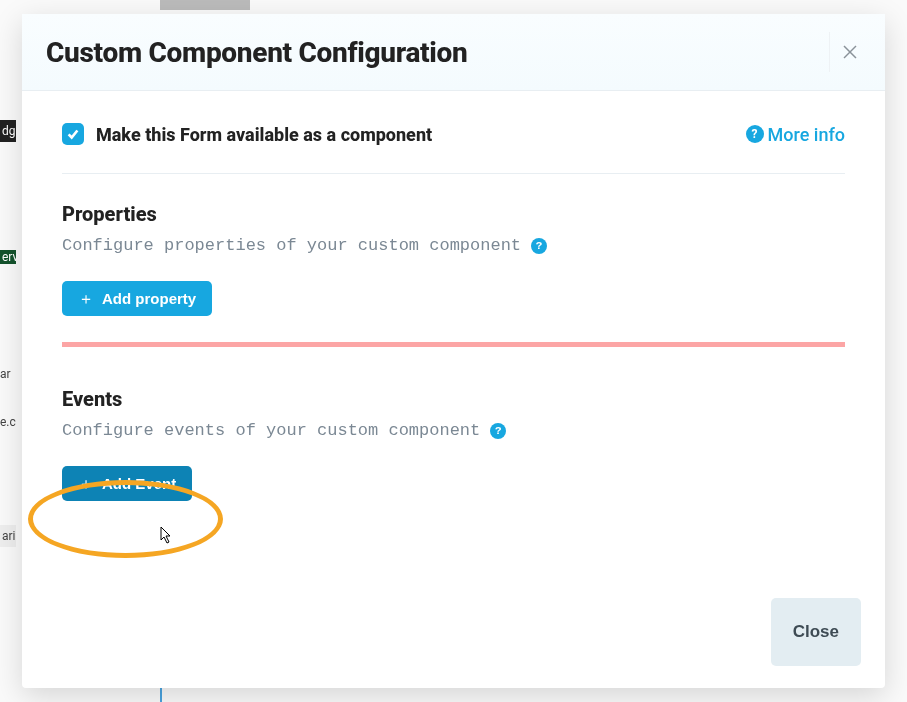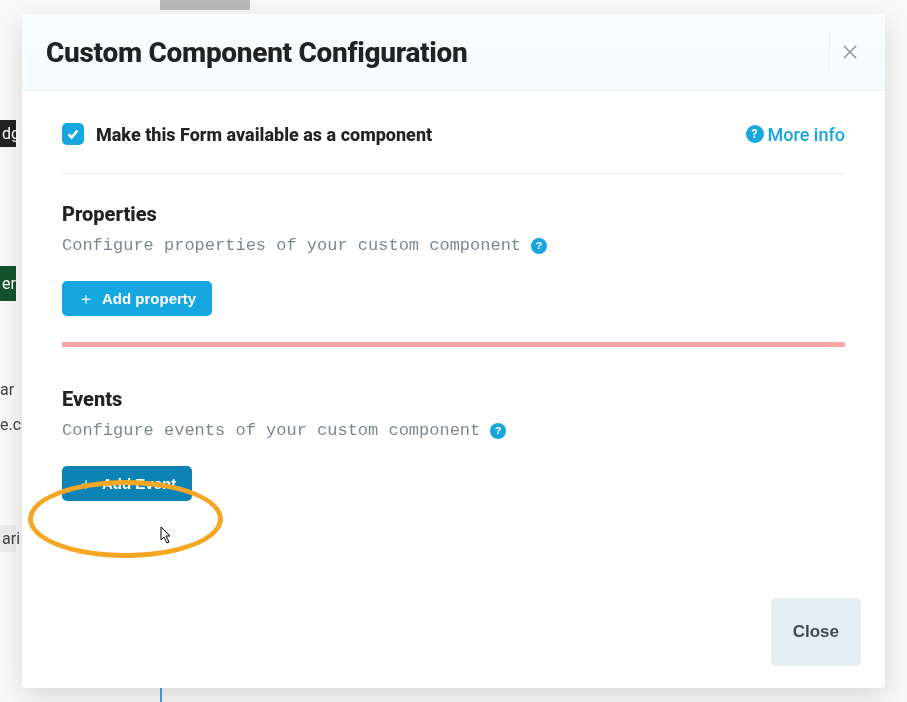--- a/index.html
+++ b/index.html
@@ -11,25 +11,25 @@
     position: relative;
     overflow: hidden;
   }
   
   .bg {
     position: absolute; inset: 0;
     background: #fafafa;
   }
   .bg .strip {
     position: absolute; left: 0; width: 16px;
-    font-size: 16px; color: #333;
+    font-size: 12px; color: #333;
   }
   .bg .tag1 { top: 120px; background:#222; color:#fff; padding:4px 2px; }
-  .bg .tag2 { top: 250px; background:#14532d; color:#fff; padding:8px 2px;margin-top:16px; }
-  .bg .tag3 { top: 380px; color:#444; }
+  .bg .tag2 { top: 250px; background:#14532d; color:#fff; padding:0 2px; }
+  .bg .tag3 { top: 367px; color:#444; }
   .bg .tag4 { top: 415px; color:#444; }
   .bg .tag5 { top: 525px; color:#444; background:#eee; padding:4px 2px;}
   .bg .topgrey { position:absolute; top:0; left:160px; width:90px; height:10px; background:#bbb;}
   .bg .botline { position:absolute; bottom:0; left:160px; width:2px; height:15px; background:#4aa3df;}
 
   .modal {
     position: absolute;
     top: 14px; left: 22px; right: 22px; bottom: 14px;
     background: #fff;
     border-radius: 4px;

